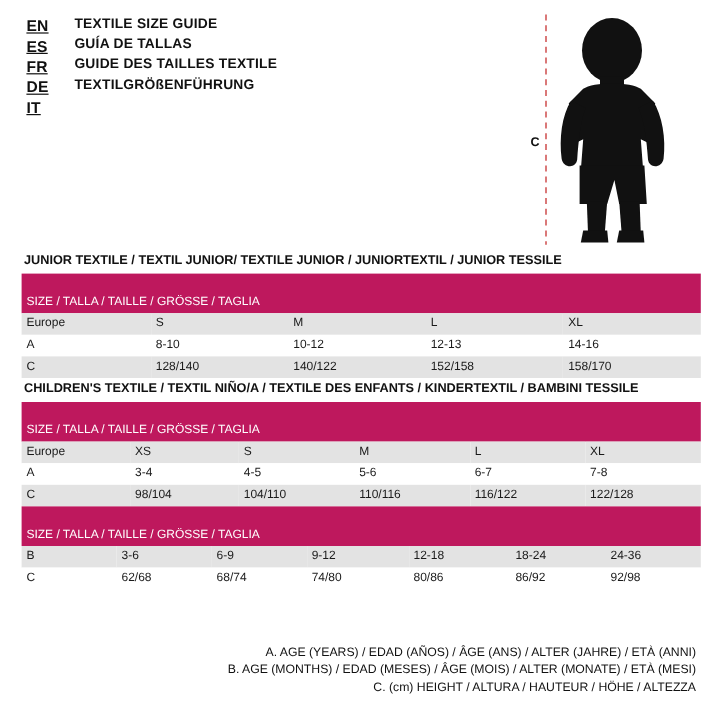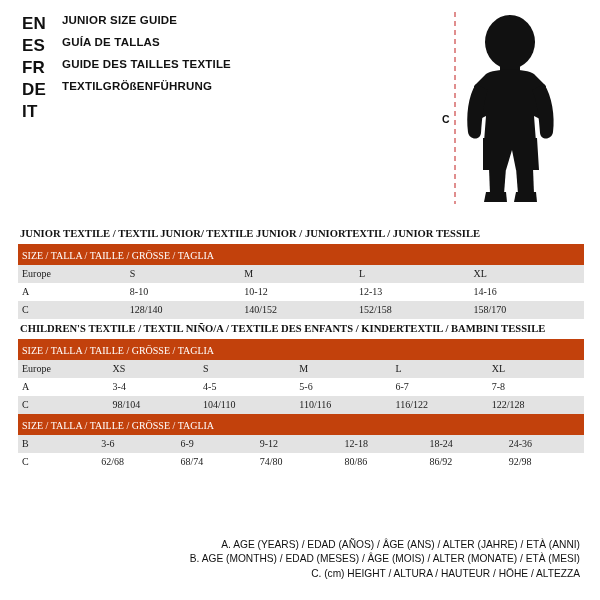--- a/index.html
+++ b/index.html
@@ -29,24 +29,25 @@
     width: 420px;
   }
   .lang-row {
     display: flex;
     align-items: flex-start;
     margin-bottom: 2px;
   }
   .lang-code {
     width: 40px;
     flex: 0 0 40px;
-    font-size: 17px;
+    font-size: 13px;
     font-weight: bold;
     letter-spacing: 0.2px;
     color: #111;
+    text-decoration: underline;
   }
   .lang-title {
     font-size: 11.5px;
     font-weight: bold;
     letter-spacing: 0.2px;
     color: #111;
   }
 
   
   .figure {
@@ -63,23 +64,22 @@
     top: 105px;
     font-size: 10.5px;
     font-weight: bold;
     color: #111;
   }
 
   
   .tables {
     position: absolute;
     left: 18px;
-    top: 224px;
+    top: 208px;
     width: 566px;
-    font-family: Liberation Serif, serif;
   }
   .section { margin-bottom: 0px; }
   .section-title {
     font-size: 10.6px;
     font-weight: bold;
     color: #111;
     padding: 3px 2px 4px 2px;
     line-height: 1.25;
   }
   table {
@@ -87,25 +87,25 @@
     border-collapse: collapse;
     table-layout: fixed;
   }
   table td {
     font-size: 10px;
     color: #1a1a1a;
     padding: 3px 0 3px 4px;
     line-height: 1.2;
   }
   tr.head td {
-    background: #c2410c;
+    background: #be185d;
     color: #ffffff;
     font-size: 10px;
     font-weight: normal;
-    padding: 6px 0 3px 4px;
+    padding: 18px 0 3px 4px;
   }
   tr.shade td { background: #e3e3e3; }
   tr.plain td { background: #ffffff; }
 
   
   .footnotes {
     position: absolute;
     left: 20px;
     bottom: 18px;
     width: 560px;
@@ -118,21 +118,21 @@
   }
 </style>
 </head>
 <body>
 
 <div class="page">
 
   <div class="header">
     <div class="lang-row">
       <span class="lang-code">EN</span>
-      <span class="lang-title">JUNIOR SIZE GUIDE</span>
+      <span class="lang-title">TEXTILE SIZE GUIDE</span>
     </div>
     <div class="lang-row">
       <span class="lang-code">ES</span>
       <span class="lang-title">GUÍA DE TALLAS</span>
     </div>
     <div class="lang-row">
       <span class="lang-code">FR</span>
       <span class="lang-title">GUIDE DES TAILLES TEXTILE</span>
     </div>
     <div class="lang-row">
@@ -199,21 +199,21 @@
           <tr class="plain">
             <td>A</td>
             <td>8-10</td>
             <td>10-12</td>
             <td>12-13</td>
             <td>14-16</td>
           </tr>
           <tr class="shade">
             <td>C</td>
             <td>128/140</td>
-            <td>140/152</td>
+            <td>140/122</td>
             <td>152/158</td>
             <td>158/170</td>
           </tr>
         </tbody>
       </table>
     </div>
 
     <div class="section">
       <div class="section-title">CHILDREN'S TEXTILE / TEXTIL NIÑO/A / TEXTILE DES ENFANTS / KINDERTEXTIL / BAMBINI TESSILE</div>
       <table>

